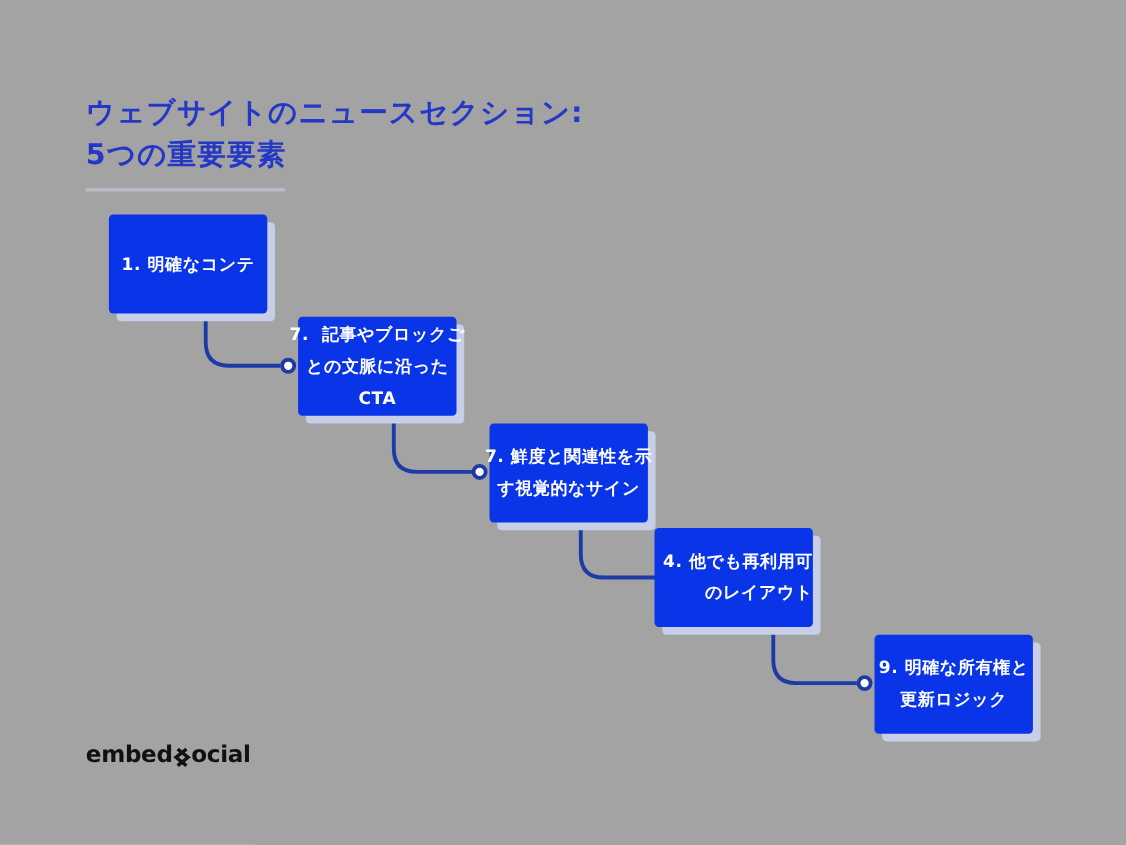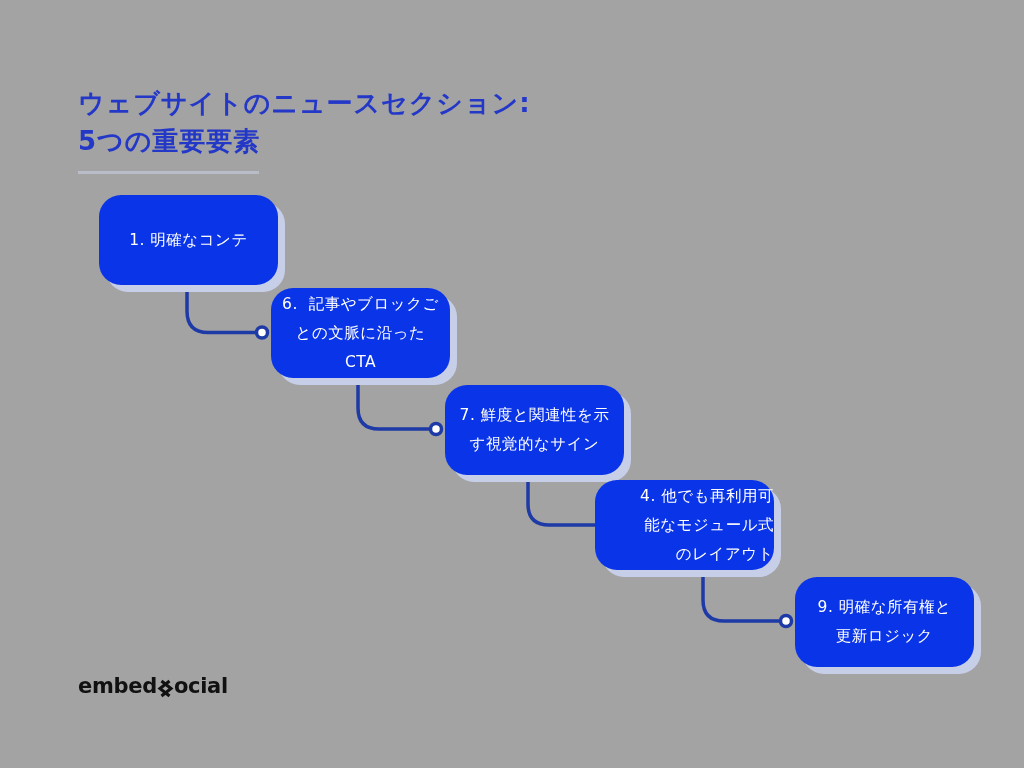--- a/index.html
+++ b/index.html
@@ -51,30 +51,30 @@
     stroke-width: 3.5;
     stroke-linecap: butt;
   }
   .connectors circle {
     fill: #ffffff;
     stroke: var(--connector-color);
     stroke-width: 3.5;
   }
   .step-box {
     position: absolute;
-    width: 179px; height: 90px;
+    width: 144px; height: 90px;
     background: var(--box-fill);
-    border-radius: 22px;
+    border-radius: 4px;
     box-shadow: 7px 7px 0 0 var(--box-shadow-color);
     color: var(--box-text);
     display: flex;
     flex-direction: column;
     justify-content: center;
     align-items: center;
-    font-weight: normal;
+    font-weight: bold;
     font-size: 15.5px;
     letter-spacing: 0.5px;
     text-align: center;
   }
   .step-line { line-height: 29px; white-space: pre; }
   .step-line:empty { display: none; }
   .box-1 { left: 99px;  top: 195px; }
   .box-2 { left: 271px; top: 288px; }
   .box-3 { left: 445px; top: 385px; }
   .box-4 { left: 595px; top: 480px; align-items: flex-end; }
@@ -113,33 +113,32 @@
     <circle cx="608" cy="525" r="5.5"></circle>
     <path d="M 703,568 L 703,600 Q 703,621 724,621 L 779,621"></path>
     <circle cx="786" cy="621" r="5.5"></circle>
   </svg>
 
   <div class="step-box box-1">
     <div class="step-line">1. 明確なコンテ</div>
   </div>
 
   <div class="step-box box-2">
-    <div class="step-line">6.  記事やブロックご</div>
+    <div class="step-line">7.  記事やブロックご</div>
     <div class="step-line">との文脈に沿った</div>
     <div class="step-line">CTA</div>
   </div>
 
   <div class="step-box box-3">
     <div class="step-line">7. 鮮度と関連性を示</div>
     <div class="step-line">す視覚的なサイン</div>
   </div>
 
   <div class="step-box box-4">
     <div class="step-line">4. 他でも再利用可</div>
-    <div class="step-line">能なモジュール式</div>
     <div class="step-line">のレイアウト</div>
   </div>
 
   <div class="step-box box-5">
     <div class="step-line">9. 明確な所有権と</div>
     <div class="step-line">更新ロジック</div>
   </div>
 
   <div class="logo">
     <span>embed</span>

